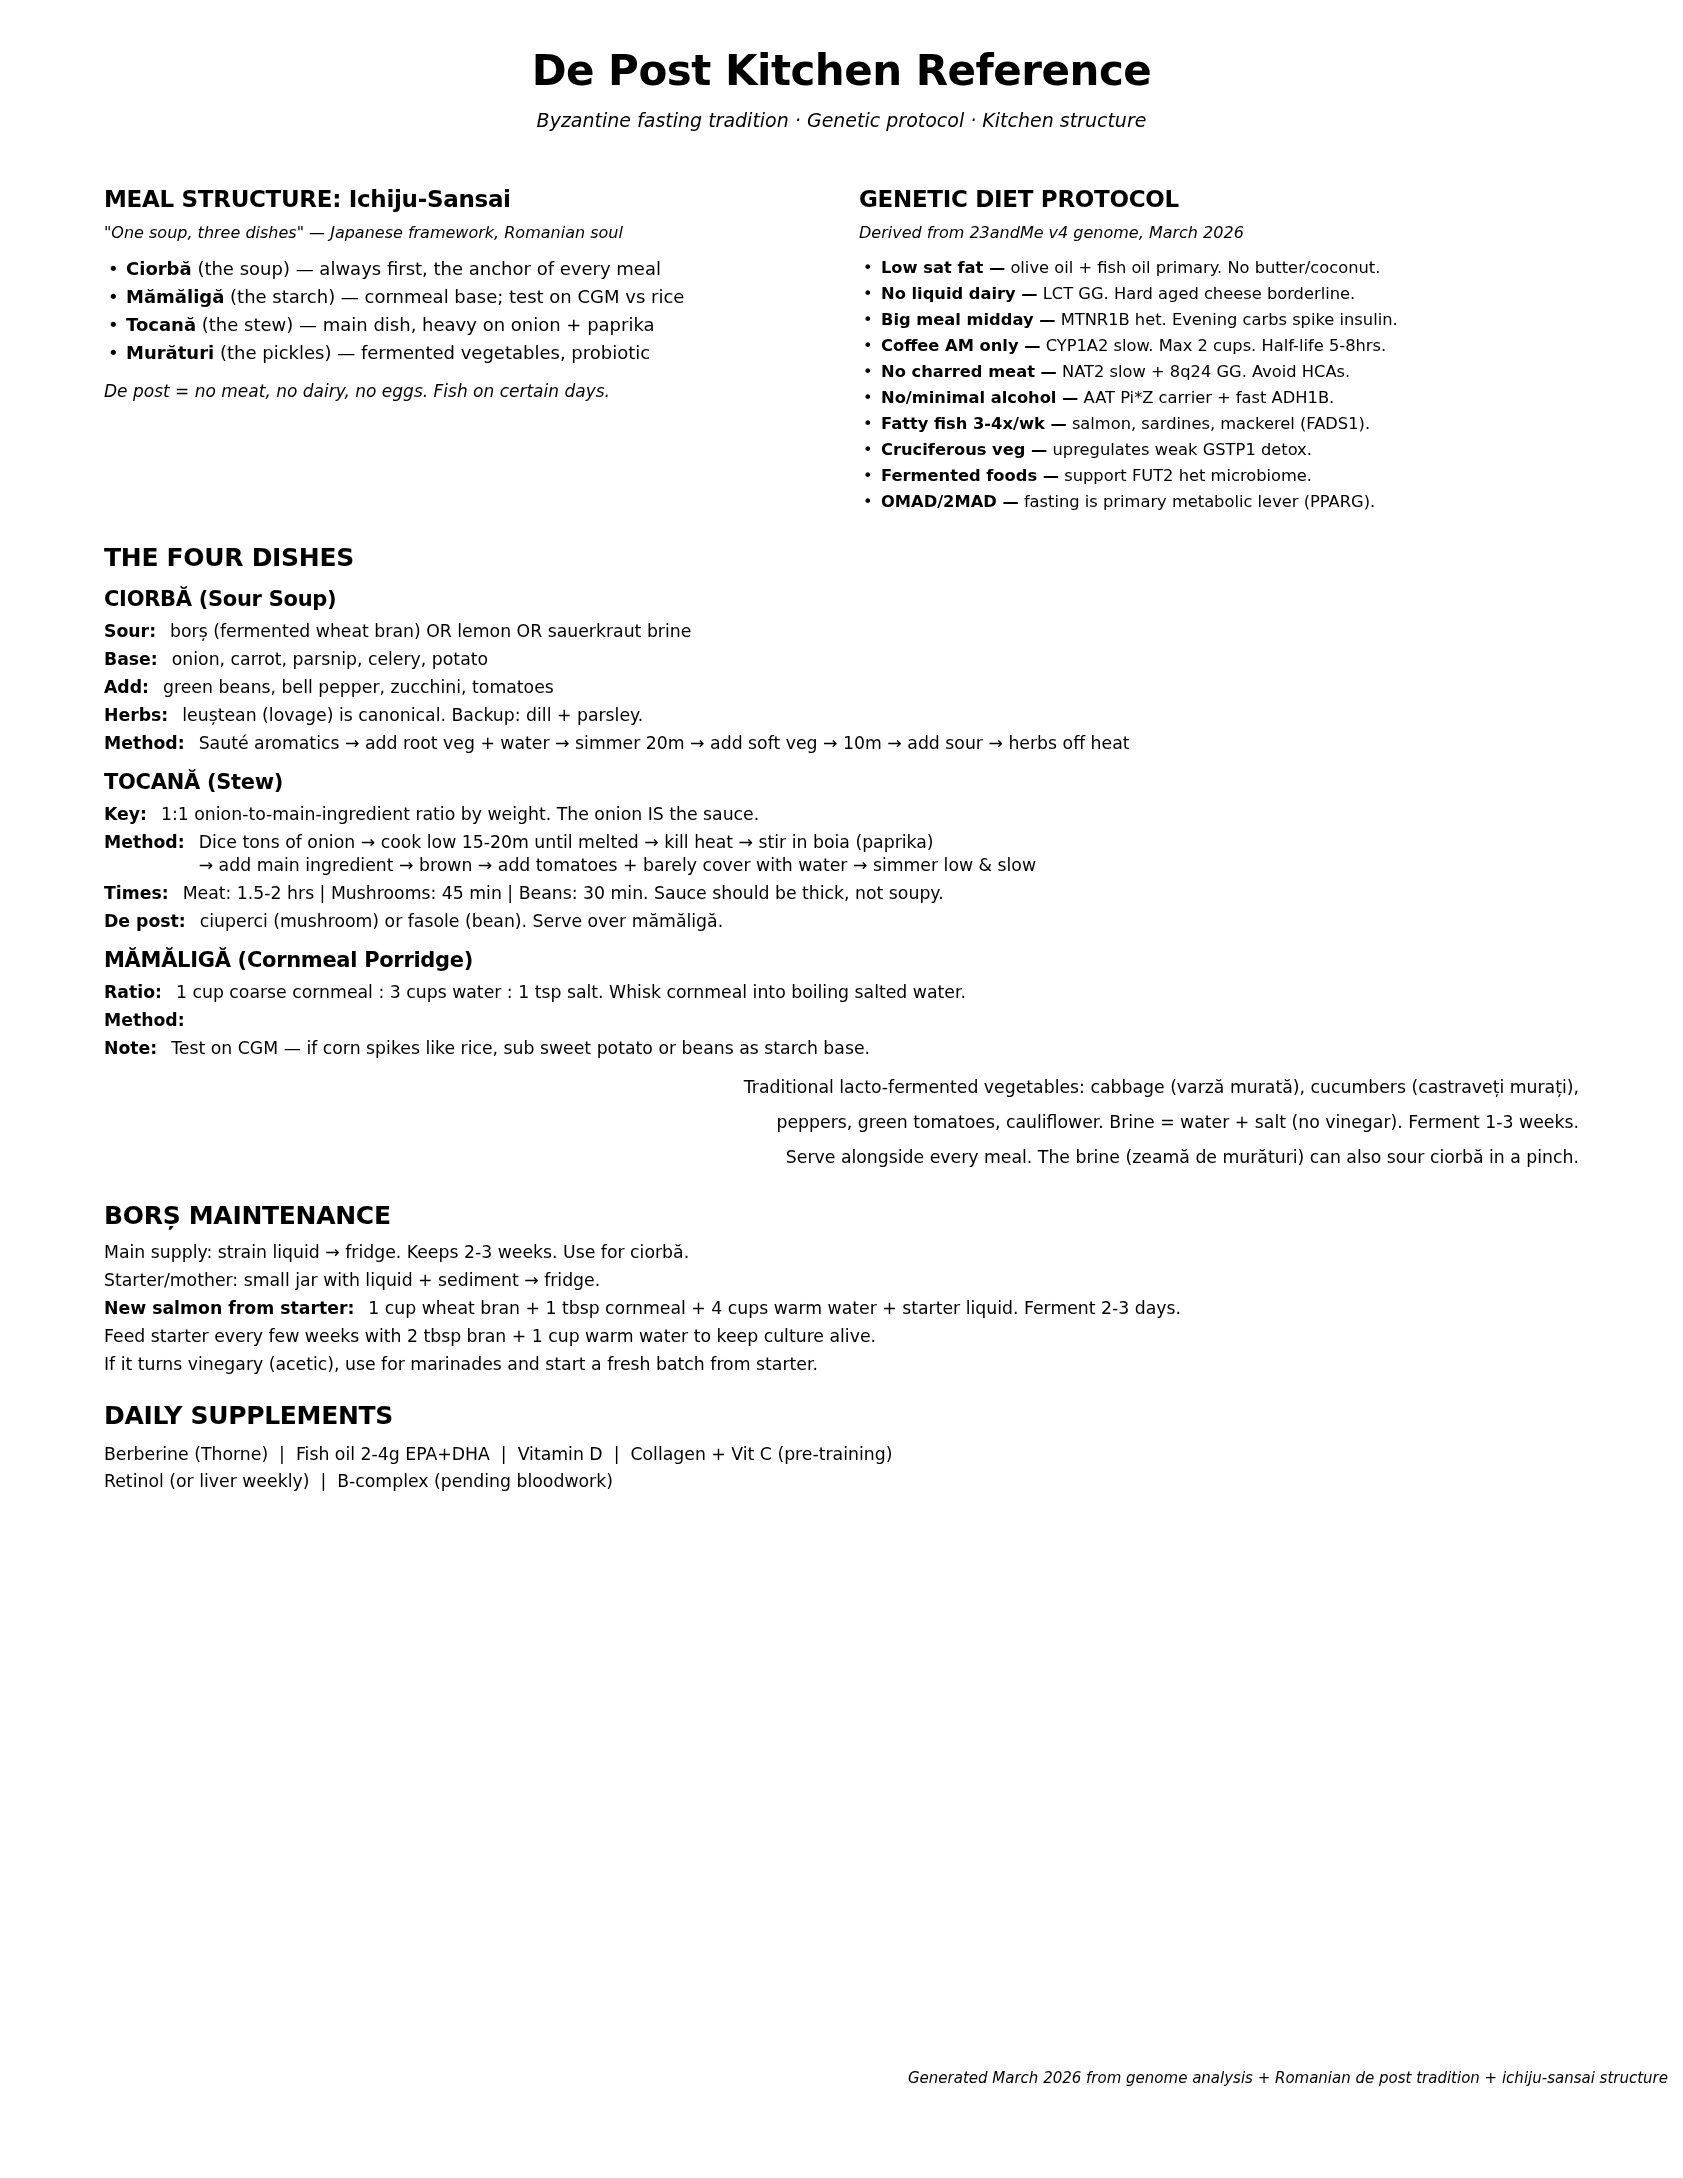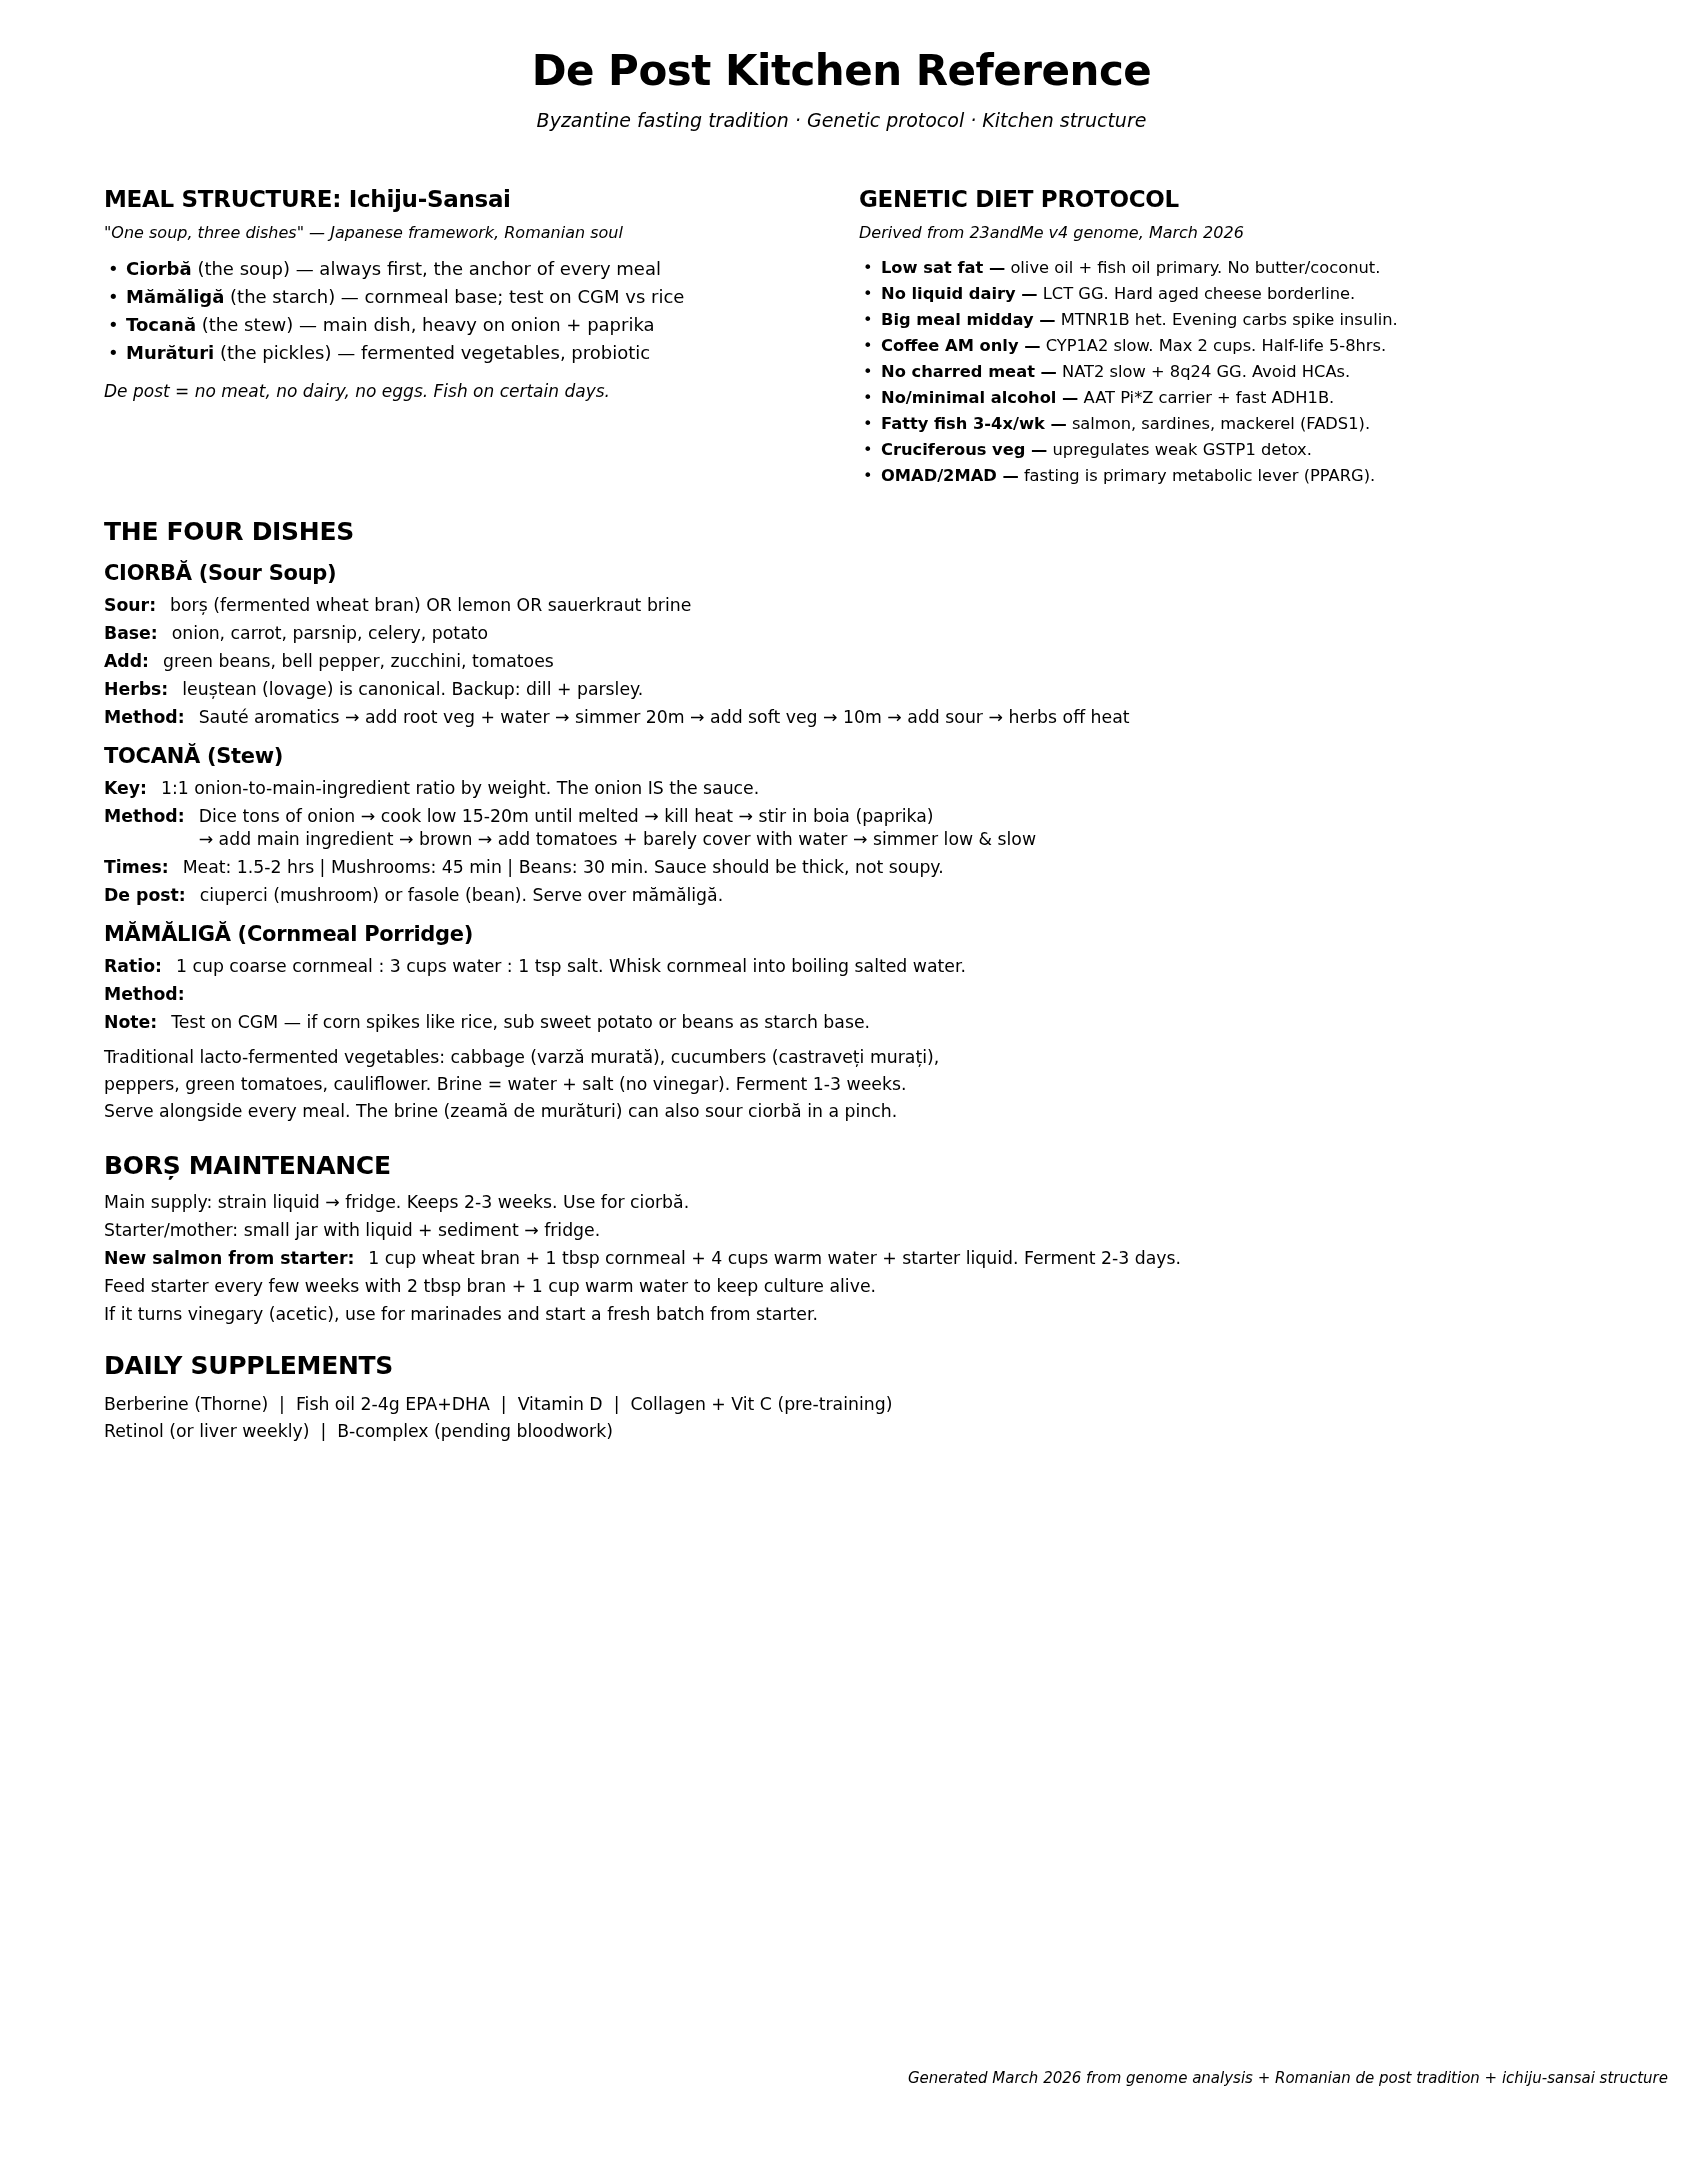--- a/index.html
+++ b/index.html
@@ -25,21 +25,21 @@
   ul.bullets li::before{content:"\2022";position:absolute;left:4px;}
   .col-left ul.bullets li{font-size:18px;line-height:23px;margin-bottom:5px;}
   .col-right ul.bullets li{font-size:16.3px;line-height:22px;margin-bottom:4px;}
   .fast-note{font-style:italic;font-size:17px;margin-top:17px;}
   h2.big-head{font-size:25px;font-weight:bold;margin:26px 0 0 0;letter-spacing:-0.3px;}
   h3.dish-head{font-size:21px;font-weight:bold;margin:15px 0 0 0;letter-spacing:-0.3px;}
   .rows{margin-top:9px;}
   .kv-row{display:flex;font-size:17.3px;line-height:23px;margin-bottom:5px;}
   .kv-label{font-weight:bold;margin-right:14px;white-space:nowrap;}
   .kv-text{white-space:pre-line;}
-  .para{font-size:17.3px;line-height:27px;white-space:pre-line;margin-top:10px;}
+  .para{font-size:17.3px;line-height:35px;white-space:pre-line;margin-top:10px;text-align:right;}
   .plain-rows{margin-top:11px;}
   .plain-rows .kv-row{line-height:22px;margin-bottom:6px;}
   .supp-text{font-size:17.3px;line-height:27px;white-space:pre-wrap;margin-top:11px;}
   .footer{
     position:absolute;left:0;right:15px;top:2069px;text-align:right;
     font-style:italic;font-size:15px;
   }
   b,.kv-label{font-weight:bold;}
 </style>
 </head>
@@ -82,20 +82,21 @@
           <li><b>Coffee AM only —</b><span> CYP1A2 slow. Max 2 cups. Half-life 5-8hrs.</span></li>
 
           <li><b>No charred meat —</b><span> NAT2 slow + 8q24 GG. Avoid HCAs.</span></li>
 
           <li><b>No/minimal alcohol —</b><span> AAT Pi*Z carrier + fast ADH1B.</span></li>
 
           <li><b>Fatty fish 3-4x/wk —</b><span> salmon, sardines, mackerel (FADS1).</span></li>
 
           <li><b>Cruciferous veg —</b><span> upregulates weak GSTP1 detox.</span></li>
 
+          <li><b>Fermented foods —</b><span> support FUT2 het microbiome.</span></li>
 
           <li><b>OMAD/2MAD —</b><span> fasting is primary metabolic lever (PPARG).</span></li>
         </ul>
     </section>
 
   </div>
 
   <section>
     <h2 class="big-head">THE FOUR DISHES</h2>
 

